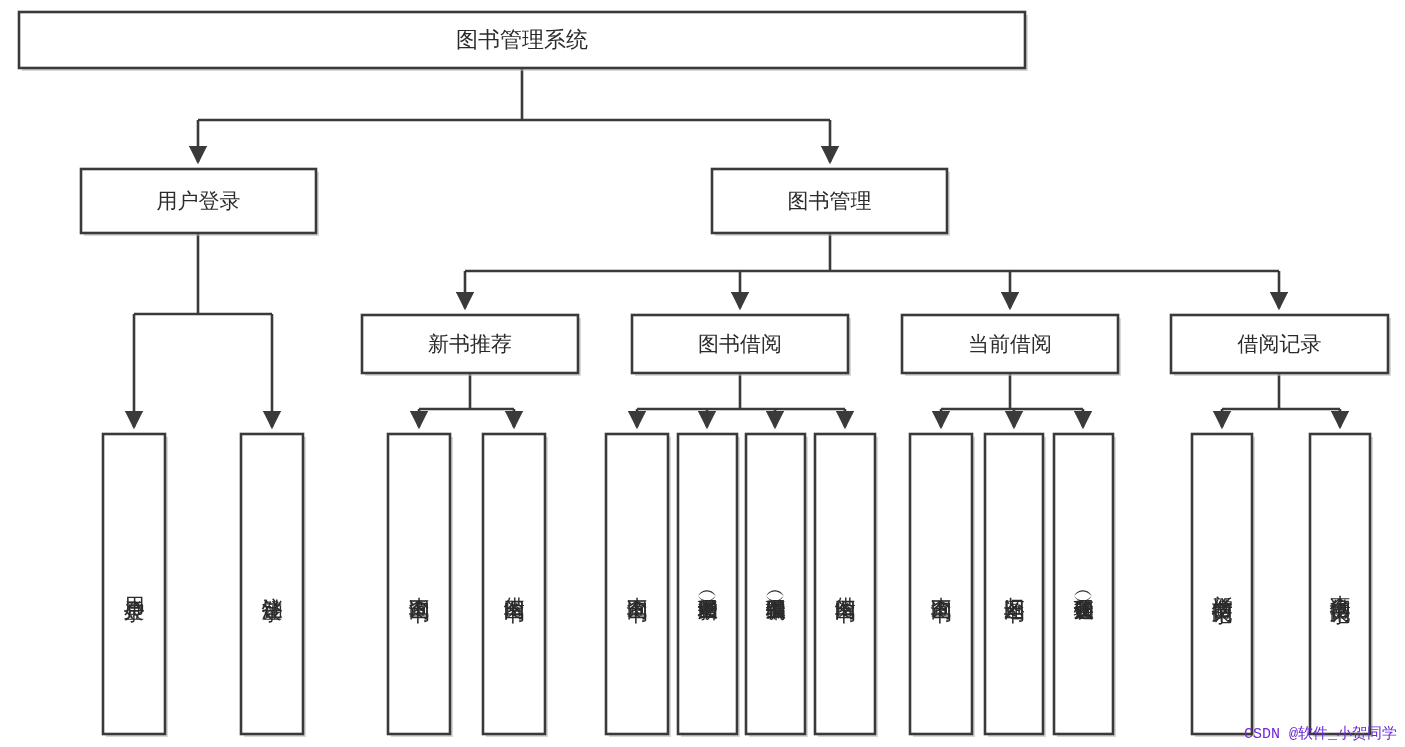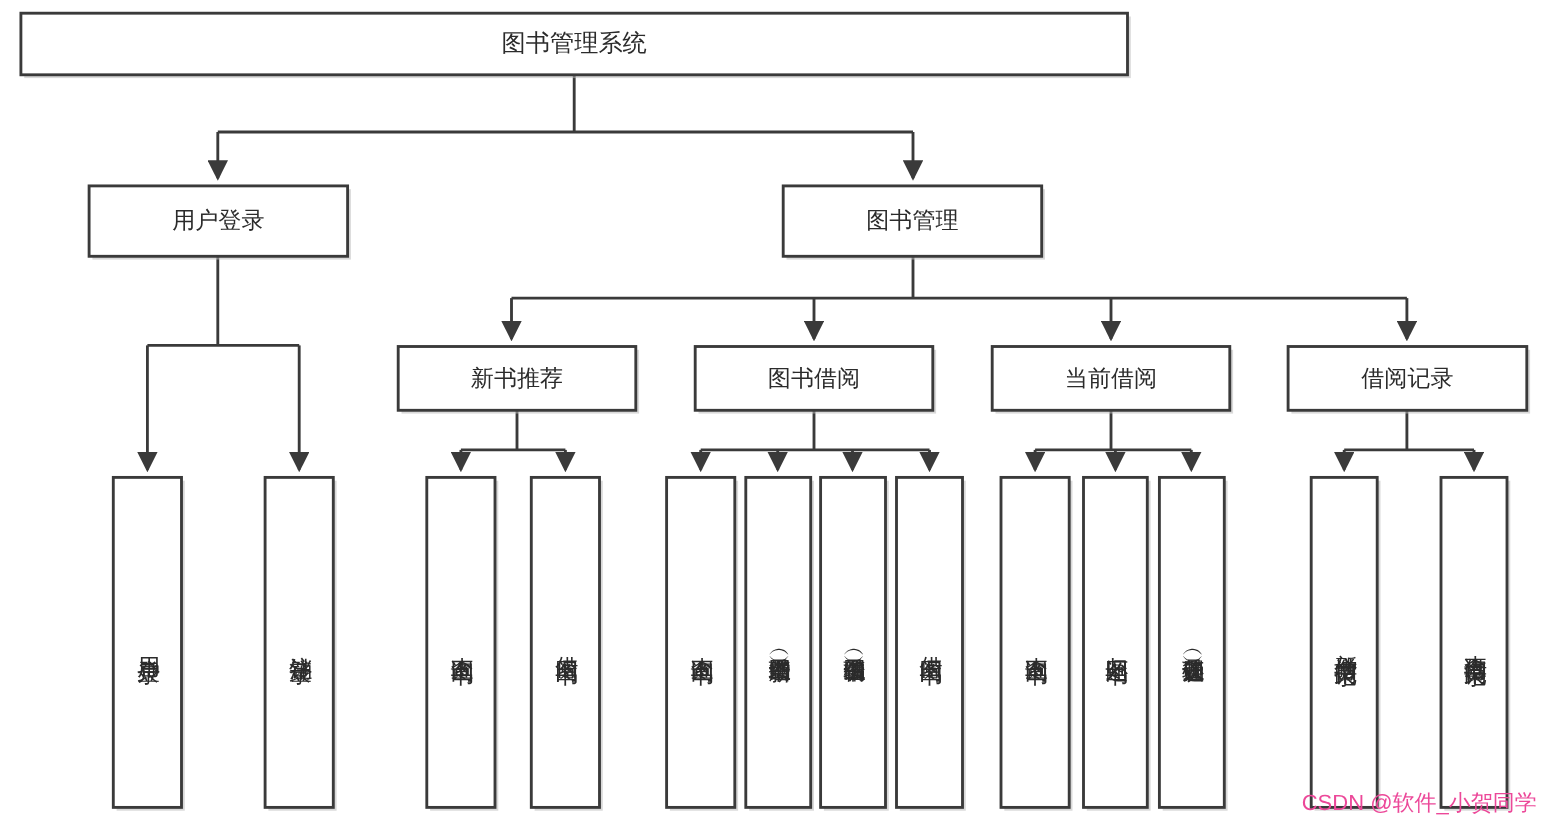--- a/index.html
+++ b/index.html
@@ -76,23 +76,23 @@
     pointer-events: none;
   }
   .vlabel.tight {
     font-size: 20px;
     letter-spacing: 0px;
   }
   .watermark {
     position: absolute;
     right: 8px;
     bottom: 4px;
-    font-family: Liberation Sans, sans-serif;
-    font-size: 20px;
-    color: #ec4899;
+    font-family: Liberation Mono, monospace;
+    font-size: 15px;
+    color: #6d28d9;
     white-space: nowrap;
     pointer-events: none;
   }
 </style>
 </head>
 <body>
 
 <div id="diagram-root">
 
   <svg class="diagram" viewBox="0 0 1405 747">

